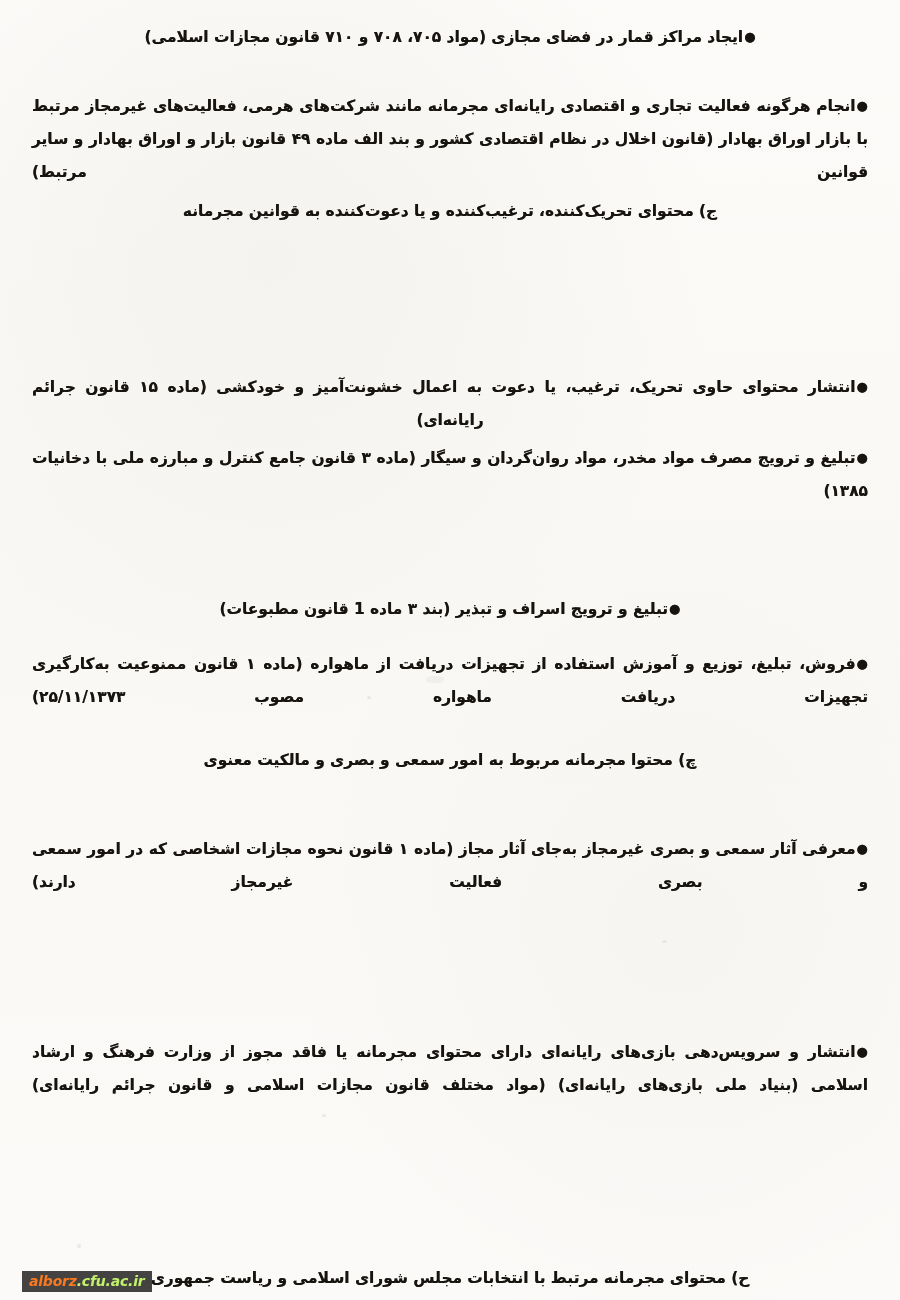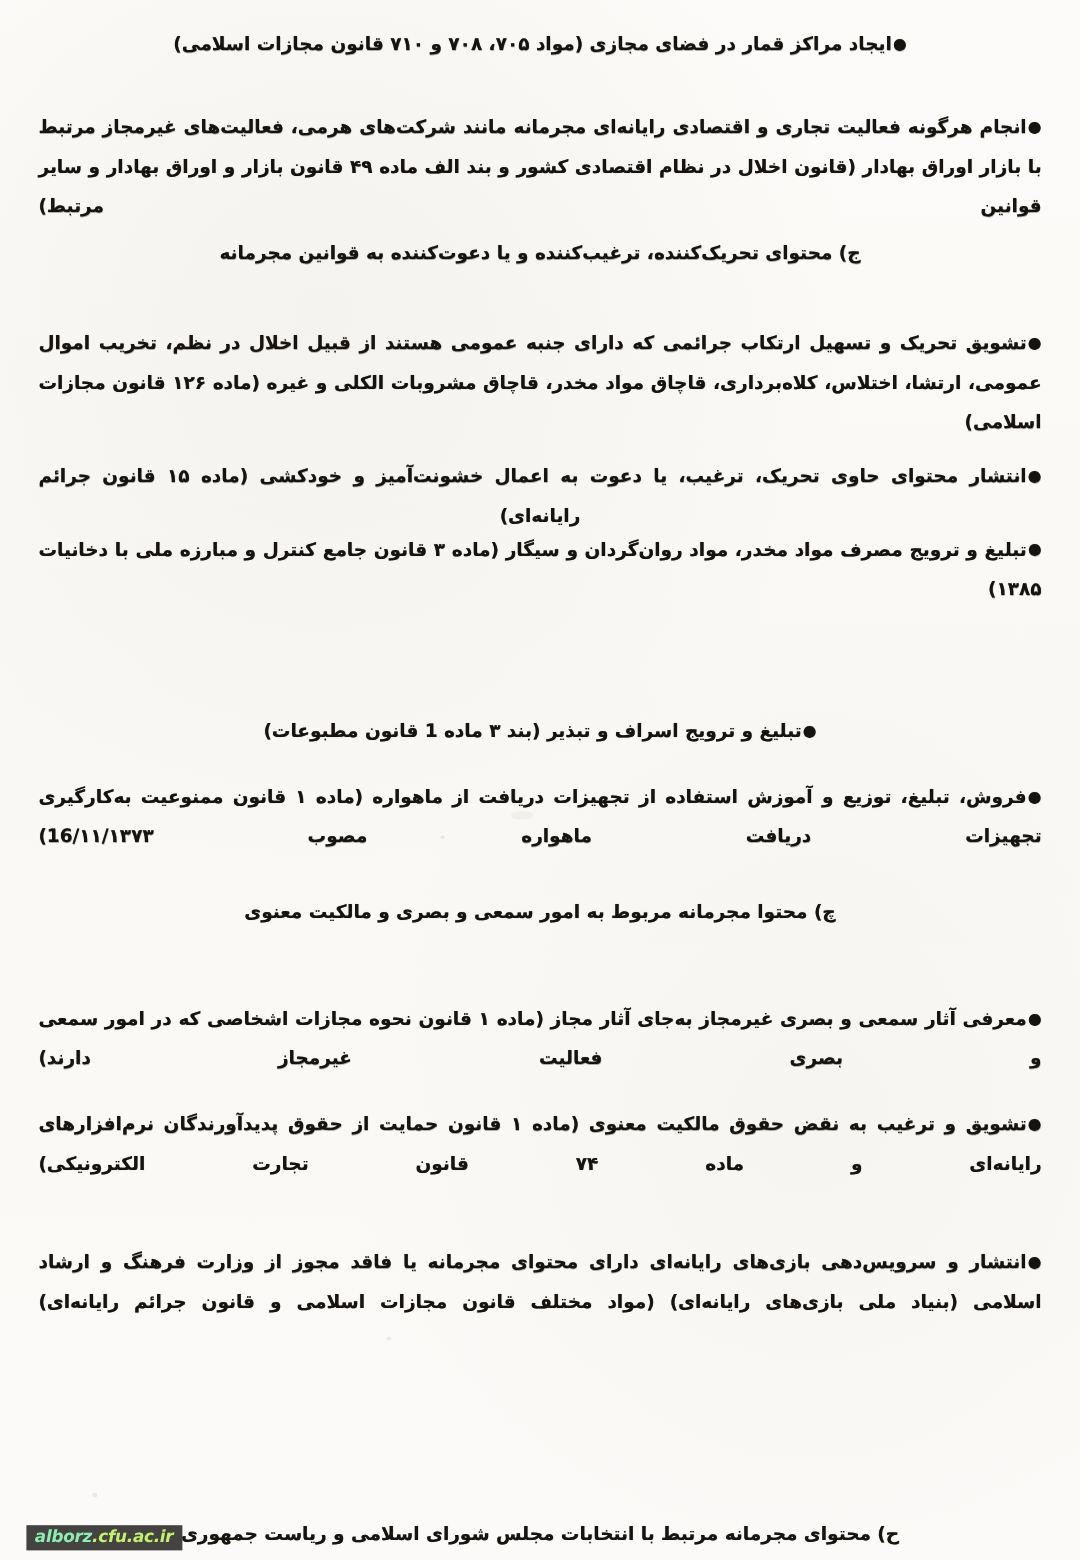--- a/index.html
+++ b/index.html
@@ -89,21 +89,21 @@
     padding: 3px 7px 4px 7px;
     font-family: "DejaVu Sans", "Liberation Sans", sans-serif;
     font-size: 14px;
     font-weight: 700;
     font-style: italic;
     line-height: 1;
     letter-spacing: -0.2px;
     direction: ltr;
     opacity: 0.95;
   }
-  #watermark .wm-main { color: #86efac; }
+  #watermark .wm-main { color: #f97316; }
   #watermark .wm-tld  { color: #bef264; }
 
   
   .speck {
     position: absolute;
     background: #ded9d2;
     border-radius: 50%;
     opacity: 0.55;
     pointer-events: none;
   }
@@ -126,51 +126,45 @@
     </p>
 
     <p class="para bullet" style="top:75px;">
       <span class="bullet-dot">●</span><span>انجام هرگونه فعالیت تجاری و اقتصادی رایانه‌ای مجرمانه مانند شرکت‌های هرمی، فعالیت‌های غیرمجاز مرتبط با بازار اوراق بهادار (قانون اخلال در نظام اقتصادی کشور و بند الف ماده ۴۹ قانون بازار و اوراق بهادار و سایر قوانین مرتبط)</span>
     </p>
 
     <p class="para heading" style="top:180px;">
       <span>ج) محتوای تحریک‌کننده، ترغیب‌کننده و یا دعوت‌کننده به قوانین مجرمانه</span>
     </p>
 
-    <p class="para bullet" style="top:255px;">
-      <span class="bullet-dot">●</span><span>تشویق تحریک و تسهیل ارتکاب جرائمی که دارای جنبه عمومی هستند از قبیل اخلال در نظم، تخریب اموال عمومی، ارتشا، اختلاس، کلاه‌برداری، قاچاق مواد مخدر، قاچاق مشروبات الکلی و غیره (ماده ۱۲۶ قانون مجازات اسلامی)</span>
-    </p>
 
-    <p class="para bullet short" style="top:366px;">
+    <p class="para bullet short" style="top:356px;">
       <span class="bullet-dot">●</span><span>انتشار محتوای حاوی تحریک، ترغیب، یا دعوت به اعمال خشونت‌آمیز و خودکشی (ماده ۱۵ قانون جرائم رایانه‌ای)</span>
     </p>
 
     <p class="para bullet" style="top:427px;">
       <span class="bullet-dot">●</span><span>تبلیغ و ترویج مصرف مواد مخدر، مواد روان‌گردان و سیگار (ماده ۳ قانون جامع کنترل و مبارزه ملی با دخانیات ۱۳۸۵)</span>
     </p>
 
     <p class="para bullet short" style="top:578px;">
       <span class="bullet-dot">●</span><span>تبلیغ و ترویج اسراف و تبذیر (بند ۳ ماده 1 قانون مطبوعات)</span>
     </p>
 
     <p class="para bullet" style="top:633px;">
-      <span class="bullet-dot">●</span><span>فروش، تبلیغ، توزیع و آموزش استفاده از تجهیزات دریافت از ماهواره (ماده ۱ قانون ممنوعیت به‌کارگیری تجهیزات دریافت ماهواره مصوب 16/۱۱/۱۳۷۳)</span>
+      <span class="bullet-dot">●</span><span>فروش، تبلیغ، توزیع و آموزش استفاده از تجهیزات دریافت از ماهواره (ماده ۱ قانون ممنوعیت به‌کارگیری تجهیزات دریافت ماهواره مصوب ۲۵/۱۱/۱۳۷۳)</span>
     </p>
 
     <p class="para heading" style="top:729px;">
       <span>چ) محتوا مجرمانه مربوط به امور سمعی و بصری و مالکیت معنوی</span>
     </p>
 
     <p class="para bullet" style="top:818px;">
       <span class="bullet-dot">●</span><span>معرفی آثار سمعی و بصری غیرمجاز به‌جای آثار مجاز (ماده ۱ قانون نحوه مجازات اشخاصی که در امور سمعی و بصری فعالیت غیرمجاز دارند)</span>
     </p>
 
-    <p class="para bullet" style="top:906px;">
-      <span class="bullet-dot">●</span><span>تشویق و ترغیب به نقض حقوق مالکیت معنوی (ماده ۱ قانون حمایت از حقوق پدیدآورندگان نرم‌افزارهای رایانه‌ای و ماده ۷۴ قانون تجارت الکترونیکی)</span>
-    </p>
 
     <p class="para bullet" style="top:1021px;">
       <span class="bullet-dot">●</span><span>انتشار و سرویس‌دهی بازی‌های رایانه‌ای دارای محتوای مجرمانه یا فاقد مجوز از وزارت فرهنگ و ارشاد اسلامی (بنیاد ملی بازی‌های رایانه‌ای) (مواد مختلف قانون مجازات اسلامی و قانون جرائم رایانه‌ای)</span>
     </p>
 
 
     <p class="para heading" style="top:1247px;">
       <span>ح) محتوای مجرمانه مرتبط با انتخابات مجلس شورای اسلامی و ریاست جمهوری</span>
     </p>
 

